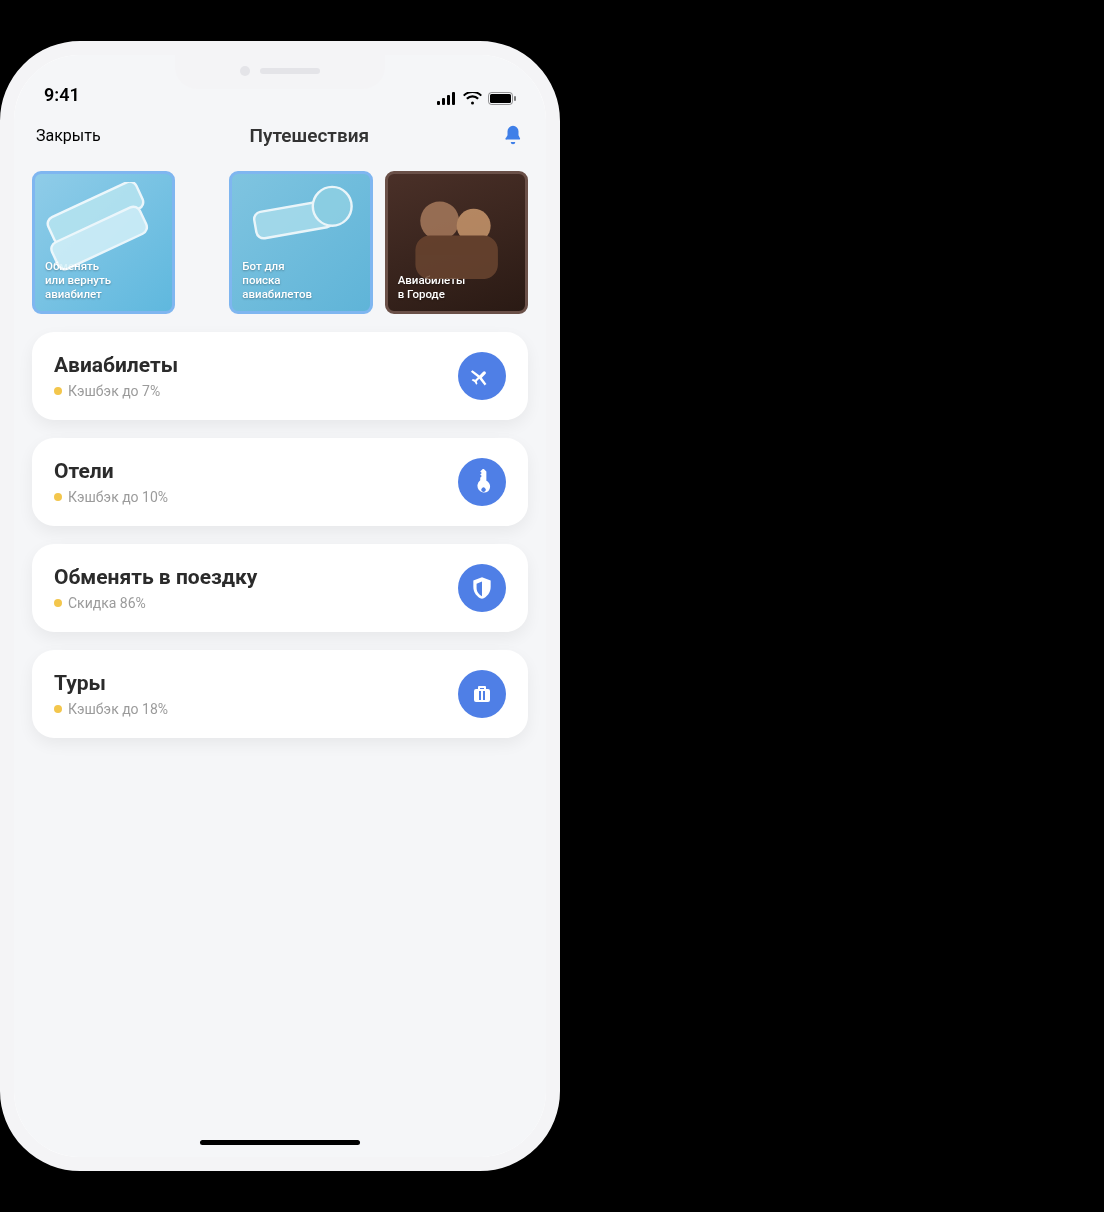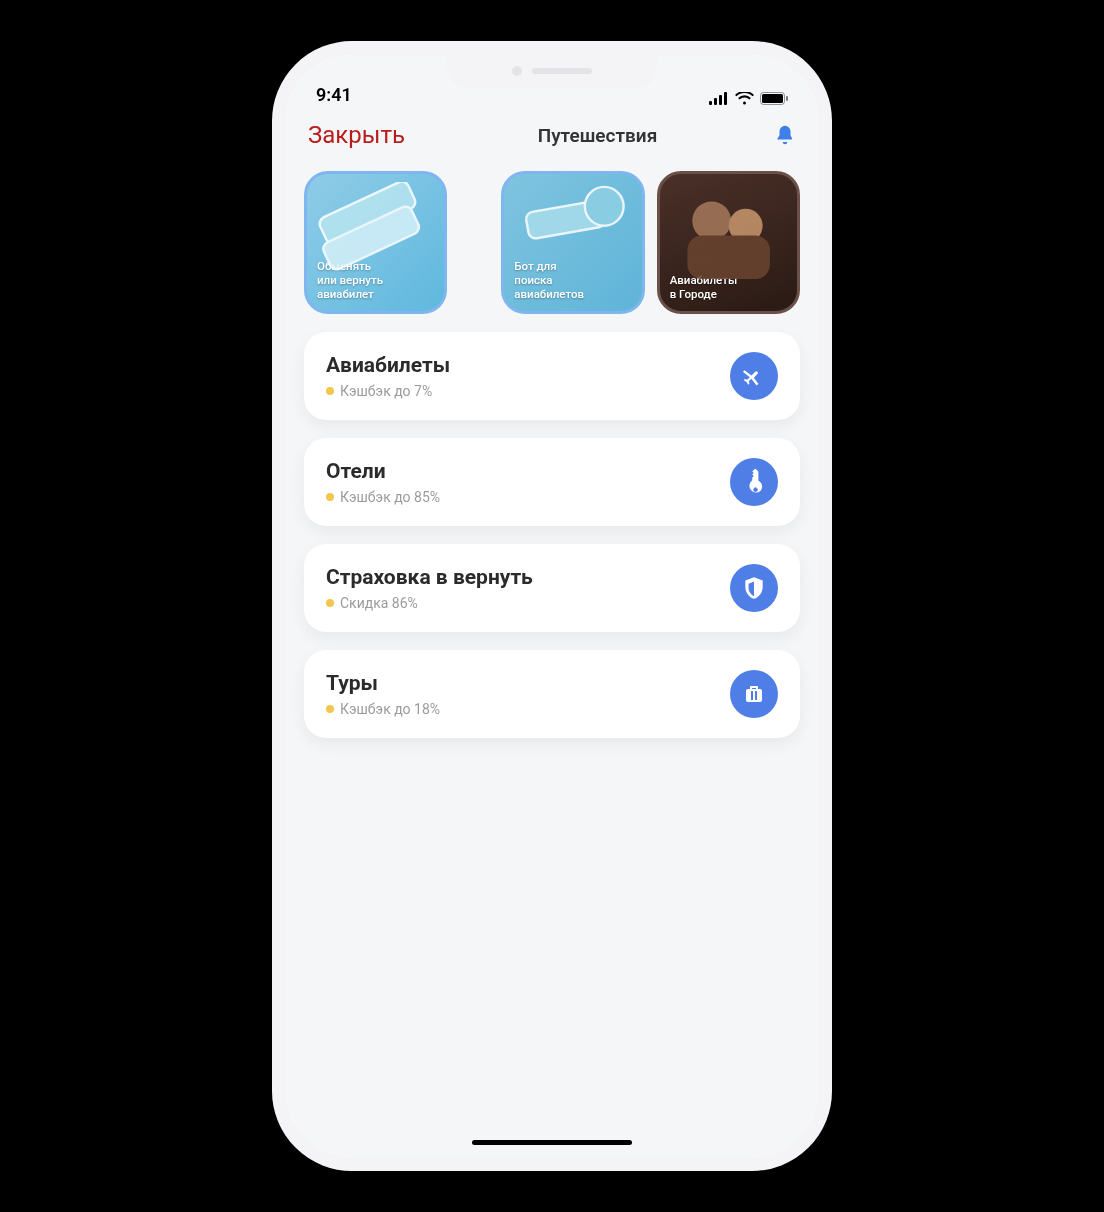--- a/index.html
+++ b/index.html
@@ -1,16 +1,16 @@
 <!DOCTYPE html>
 <html><head>
 <meta charset="utf-8">
 <style>
   html,body{margin:0;padding:0;background:#000;font-family:-apple-system,BlinkMacSystemFont,"Segoe UI",Roboto,Helvetica,Arial,sans-serif;}
-  .stage{width:1104px;height:1212px;display:flex;align-items:center;justify-content:center;}
+  .stage{width:1104px;height:1212px;display:flex;align-items:center;justify-content:flex-start;}
   .phone{
     width:560px;height:1130px;border-radius:80px;background:#fff;position:relative;
     box-shadow:0 30px 60px rgba(0,0,0,.45), 0 10px 20px rgba(0,0,0,.3);
     border:14px solid #f4f4f6;box-sizing:border-box;
   }
   .notch{
     position:absolute;top:-2px;left:50%;transform:translateX(-50%);
     width:210px;height:36px;background:#f4f4f6;border-bottom-left-radius:22px;border-bottom-right-radius:22px;
     z-index:5;display:flex;align-items:center;justify-content:center;gap:10px;
   }
@@ -20,28 +20,28 @@
     position:absolute;inset:0;border-radius:66px;overflow:hidden;background:#f5f6f8;
   }
   .status-bar{
     height:50px;display:flex;align-items:flex-end;padding:0 30px 4px 30px;justify-content:space-between;
     font-weight:600;font-size:18px;color:#000;
   }
   .status-right{display:flex;align-items:center;gap:6px;}
   .nav{
     height:52px;display:flex;align-items:center;justify-content:space-between;padding:0 22px;
   }
-  .nav .close{color:#b91c1c;font-size:24px;}
+  .nav .close{color:#000000;font-size:16px;}
   .nav .title{font-size:19px;font-weight:600;color:#333;margin-left:16px;}
   .nav .bell{color:#3f7fe8;}
   .stories{
     display:flex;gap:12px;padding:10px 18px 18px 18px;
   }
   .story{
-    flex:1;aspect-ratio:1/1;border-radius:24px;position:relative;overflow:hidden;
+    flex:1;aspect-ratio:1/1;border-radius:9px;position:relative;overflow:hidden;
     border:3px solid #7fb6f0;box-sizing:border-box;
     display:flex;align-items:flex-end;padding:10px;color:#fff;font-size:11.5px;line-height:1.2;font-weight:500;
   }
   .story.blue{background:linear-gradient(135deg,#8fcce8,#5fb8de);}
   .story.blue2{background:linear-gradient(135deg,#7fc4e0,#5fb4d8);margin-left:42px;}
   .story.photo{background:linear-gradient(160deg,#4a3028,#2a1a14);border-color:#6a5048;}
   .story.beach{background:linear-gradient(180deg,#a4dff0 0%,#a4dff0 55%,#8fd0e6 55%,#8fd0e6 100%);}
   .story .label{text-shadow:0 1px 2px rgba(0,0,0,.3);white-space:pre-line;}
   .story-deco{position:absolute;top:8px;left:8px;right:8px;bottom:50%;opacity:.85;}
   .cards{padding:0 18px;display:flex;flex-direction:column;gap:18px;}
@@ -150,33 +150,33 @@
                 <path d="M21 14.5l-8-1.3V8.5a1.5 1.5 0 10-3 0v4.7l-8 1.3v2l8-1v3.3L8 20v1.5l3-.8 3 .8V20l-2-1.2v-3.3l8 1v-2z" transform="rotate(45 12 12)"></path>
               </svg>
           </span>
         </div>
 
         <div class="card">
           <div class="card-left">
             <span class="card-title">Отели</span>
             <span class="card-sub">
                 <span class="dot"></span>
-                <span>Кэшбэк до 85%</span>
+                <span>Кэшбэк до 10%</span>
               </span>
           </div>
           <span class="card-icon">
             <svg width="26" height="26" viewBox="0 0 24 24" fill="#fff">
                 <path d="M14 2a6 6 0 00-5.7 8l-6 6V20h4v-2h2v-2h2l1.7-1.7A6 6 0 1014 2zm2 6a2 2 0 110-4 2 2 0 010 4z" transform="rotate(135 12 12)"></path>
               </svg>
           </span>
         </div>
 
         <div class="card">
           <div class="card-left">
-            <span class="card-title">Страховка в вернуть</span>
+            <span class="card-title">Обменять в поездку</span>
             <span class="card-sub">
                 <span class="dot"></span>
                 <span>Скидка 86%</span>
               </span>
           </div>
           <span class="card-icon">
             <svg width="26" height="26" viewBox="0 0 24 24" fill="#fff">
                 <path d="M12 2l8 3v6c0 5-3.4 9.5-8 11-4.6-1.5-8-6-8-11V5l8-3zm0 4L7 8v4c0 3.2 2 6.2 5 7.5V6z"></path>
               </svg>
           </span>

